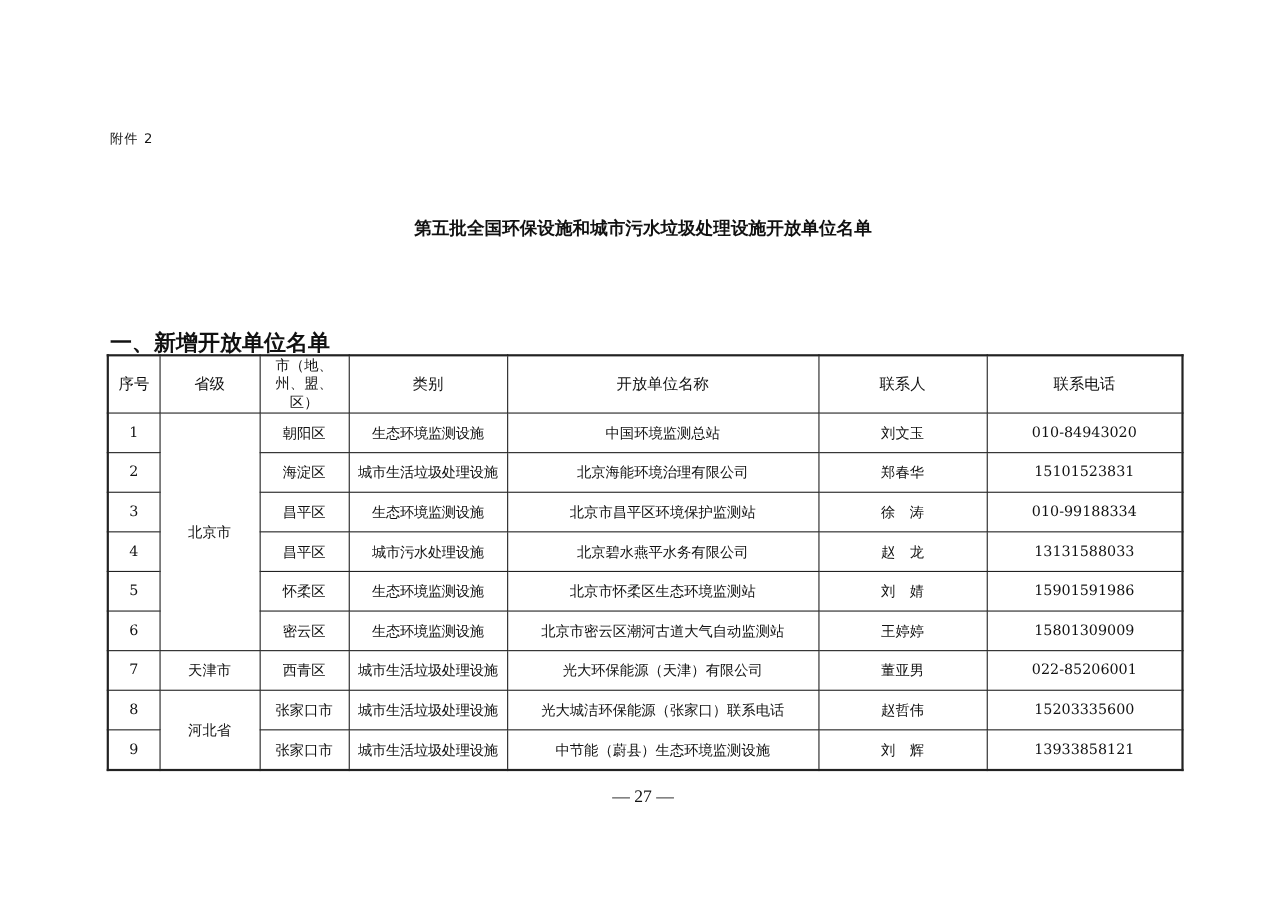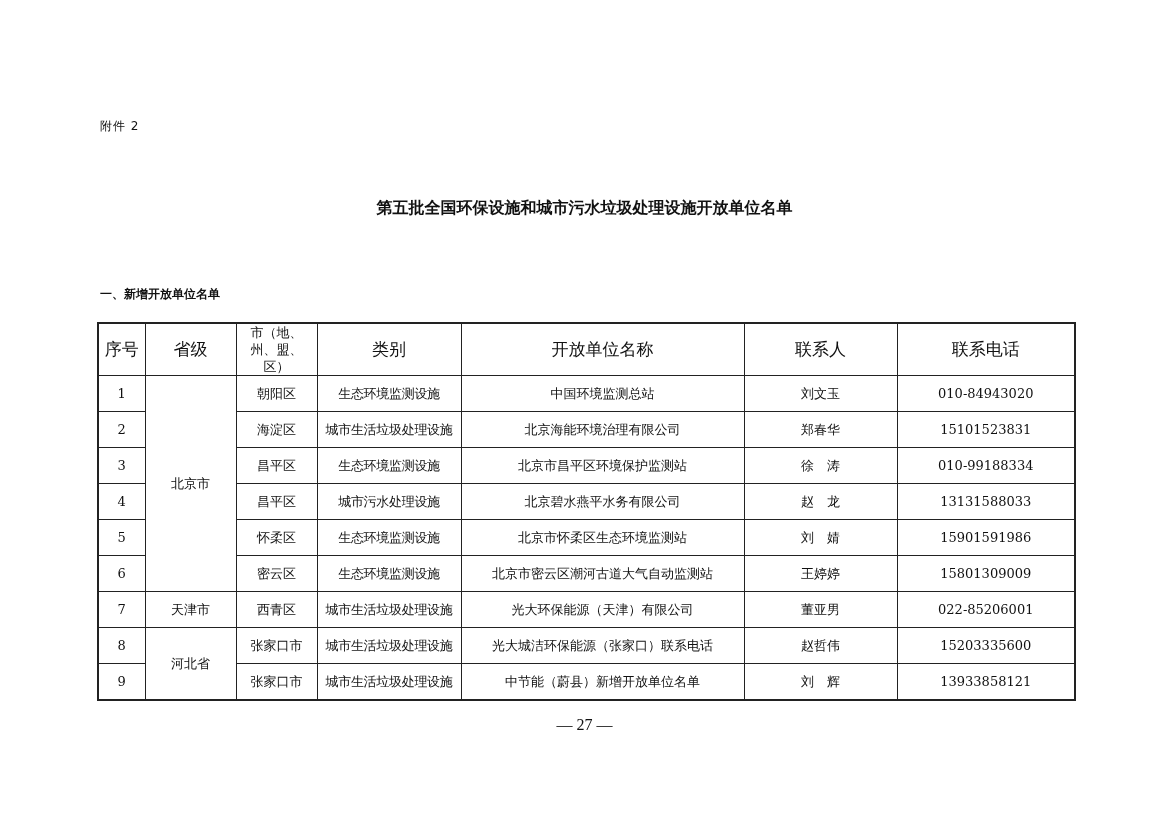--- a/index.html
+++ b/index.html
@@ -1,24 +1,24 @@
 <!DOCTYPE html>
 <html><head>
   <meta charset="utf-8">
   <style>
     html, body { margin: 0; padding: 0; background: #ffffff; }
     body { width: 1169px; height: 826px; position: relative; overflow: hidden; color: #111; }
     .attachment { position: absolute; left: 100px; top: 118px; font-family: "DejaVu Sans", sans-serif; font-size: 12px; letter-spacing: 1px; }
     .title { position: absolute; left: 0; right: 0; top: 198px; text-align: center; font-family: "DejaVu Sans", sans-serif; font-size: 16px; font-weight: bold; padding-left: 0; }
     .title span { display: inline-block; margin-left: 0; }
-    .section { position: absolute; left: 100px; top: 286px; font-family: Liberation Sans, sans-serif; font-size: 12px; font-weight: bold; }
+    .section { position: absolute; left: 100px; top: 298px; font-family: Liberation Sans, sans-serif; font-size: 20px; font-weight: bold; }
     table.list { position: absolute; left: 97px; top: 322px; border-collapse: collapse; width: 977px; table-layout: fixed; font-family: "DejaVu Serif", serif; font-size: 13px; }
     table.list th, table.list td { border: 1px solid #222; text-align: center; vertical-align: middle; padding: 0 2px; }
     table.list { border: 2px solid #222; }
-    table.list th { font-family: "DejaVu Sans", sans-serif; font-weight: normal; font-size: 17px; height: 50px; }
+    table.list th { font-family: "DejaVu Sans", sans-serif; font-weight: normal; font-size: 14px; height: 50px; }
     table.list td { height: 35px; }
     table.list th.city-h { line-height: 17px; font-size: 13px; }
     .cat { white-space: nowrap; letter-spacing: -0.3px; font-family: Liberation Serif, serif; }
     .footer { position: absolute; left: 0; right: 0; top: 716px; text-align: center; font-family: Liberation Serif, serif; font-size: 16px; }
   </style>
 </head>
 <body>
 
 <div class="attachment">附件 2</div>
 
@@ -112,20 +112,20 @@
       <td>张家口市</td>
       <td class="cat">城市生活垃圾处理设施</td>
       <td>光大城洁环保能源（张家口）联系电话</td>
       <td>赵哲伟</td>
       <td>15203335600</td>
     </tr>
     <tr>
       <td>9</td>
       <td>张家口市</td>
       <td class="cat">城市生活垃圾处理设施</td>
-      <td>中节能（蔚县）新增开放单位名单</td>
+      <td>中节能（蔚县）生态环境监测设施</td>
       <td>刘　辉</td>
       <td>13933858121</td>
     </tr>
   </tbody>
 </table>
 
 <div class="footer">— 27 —</div>
 
 </body></html>

